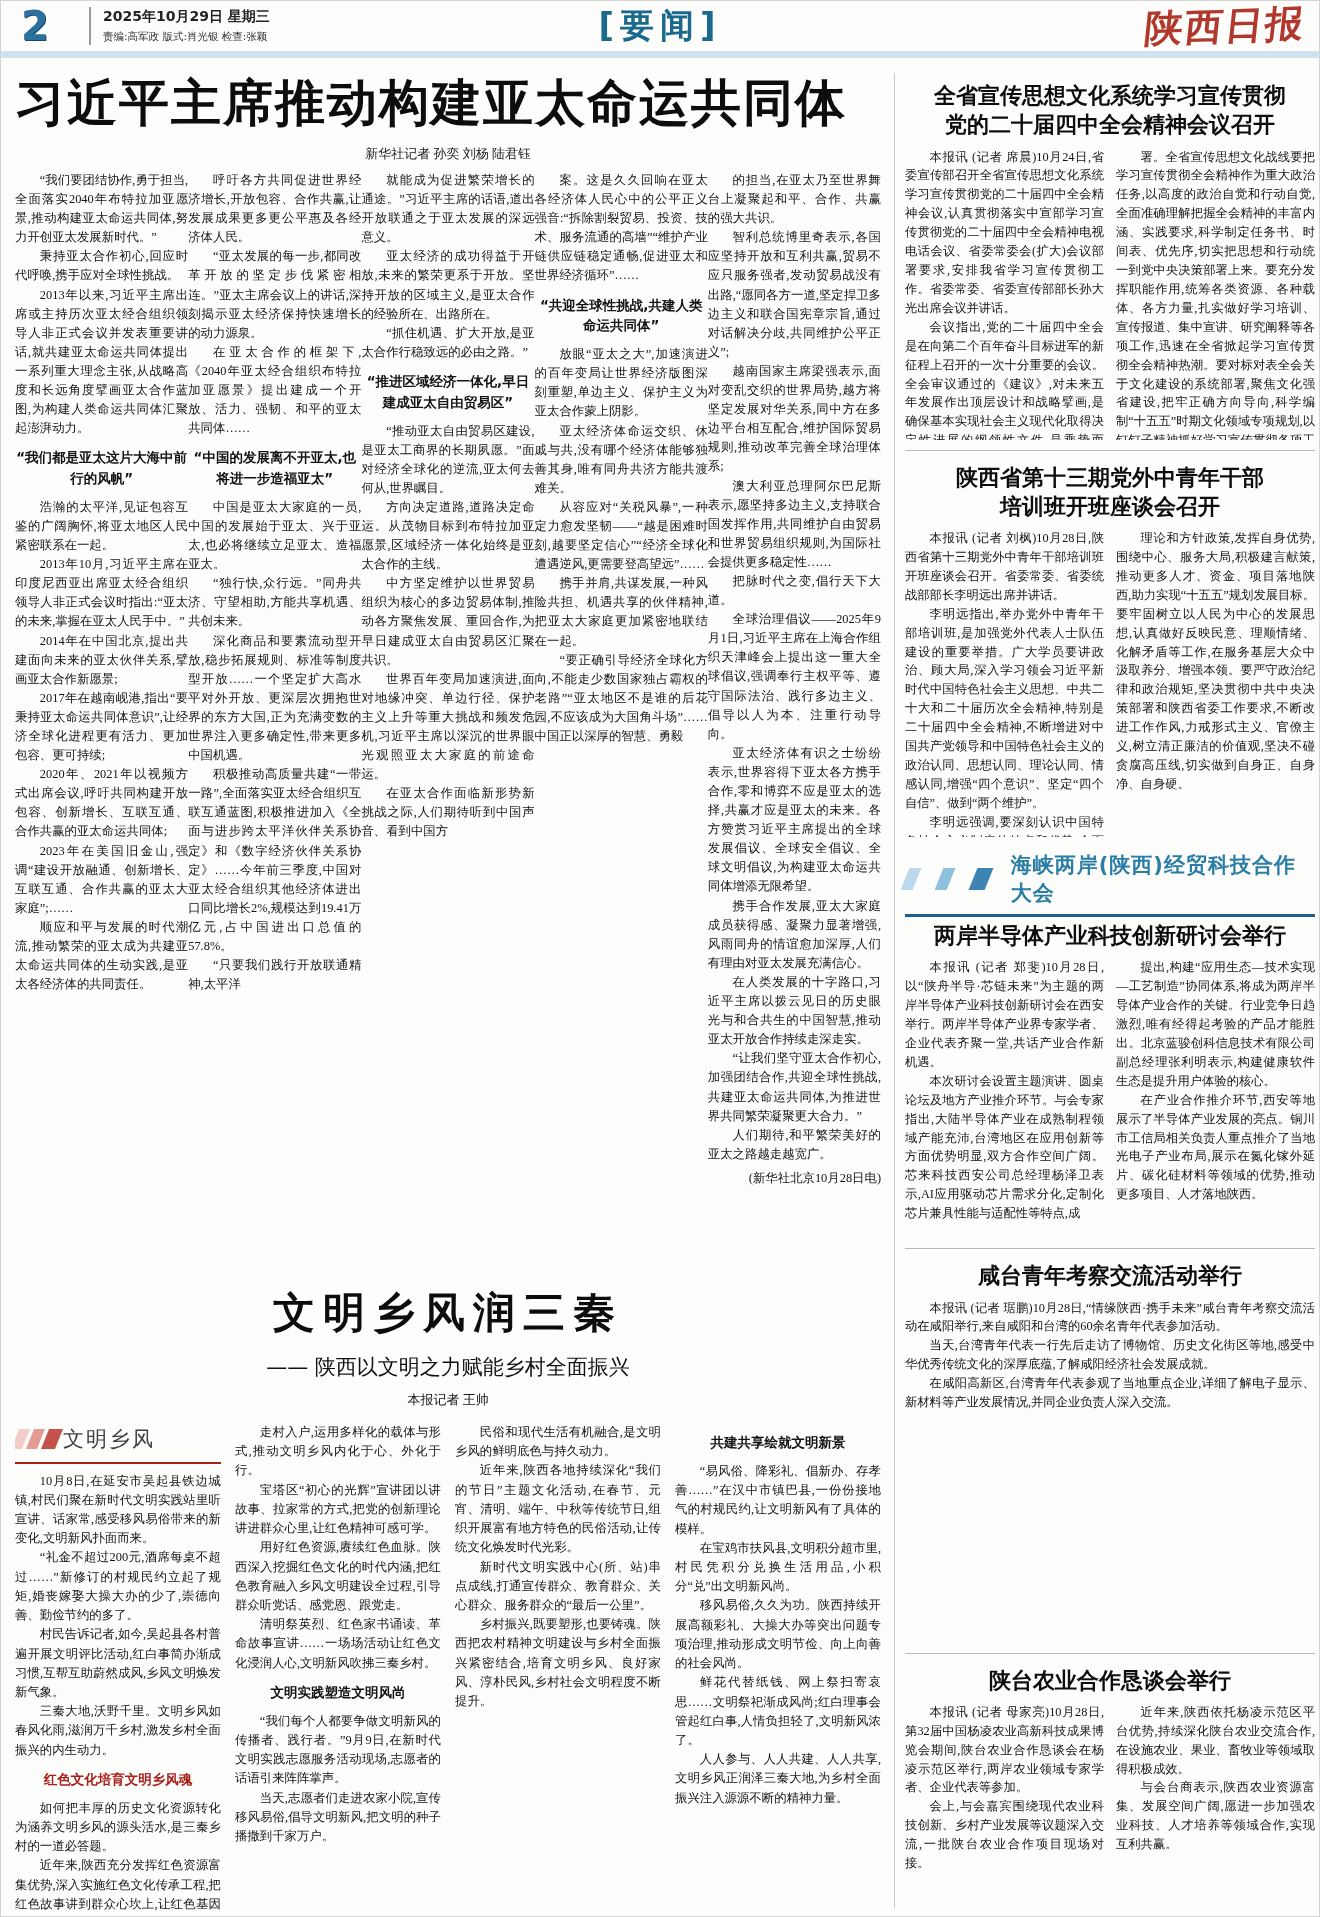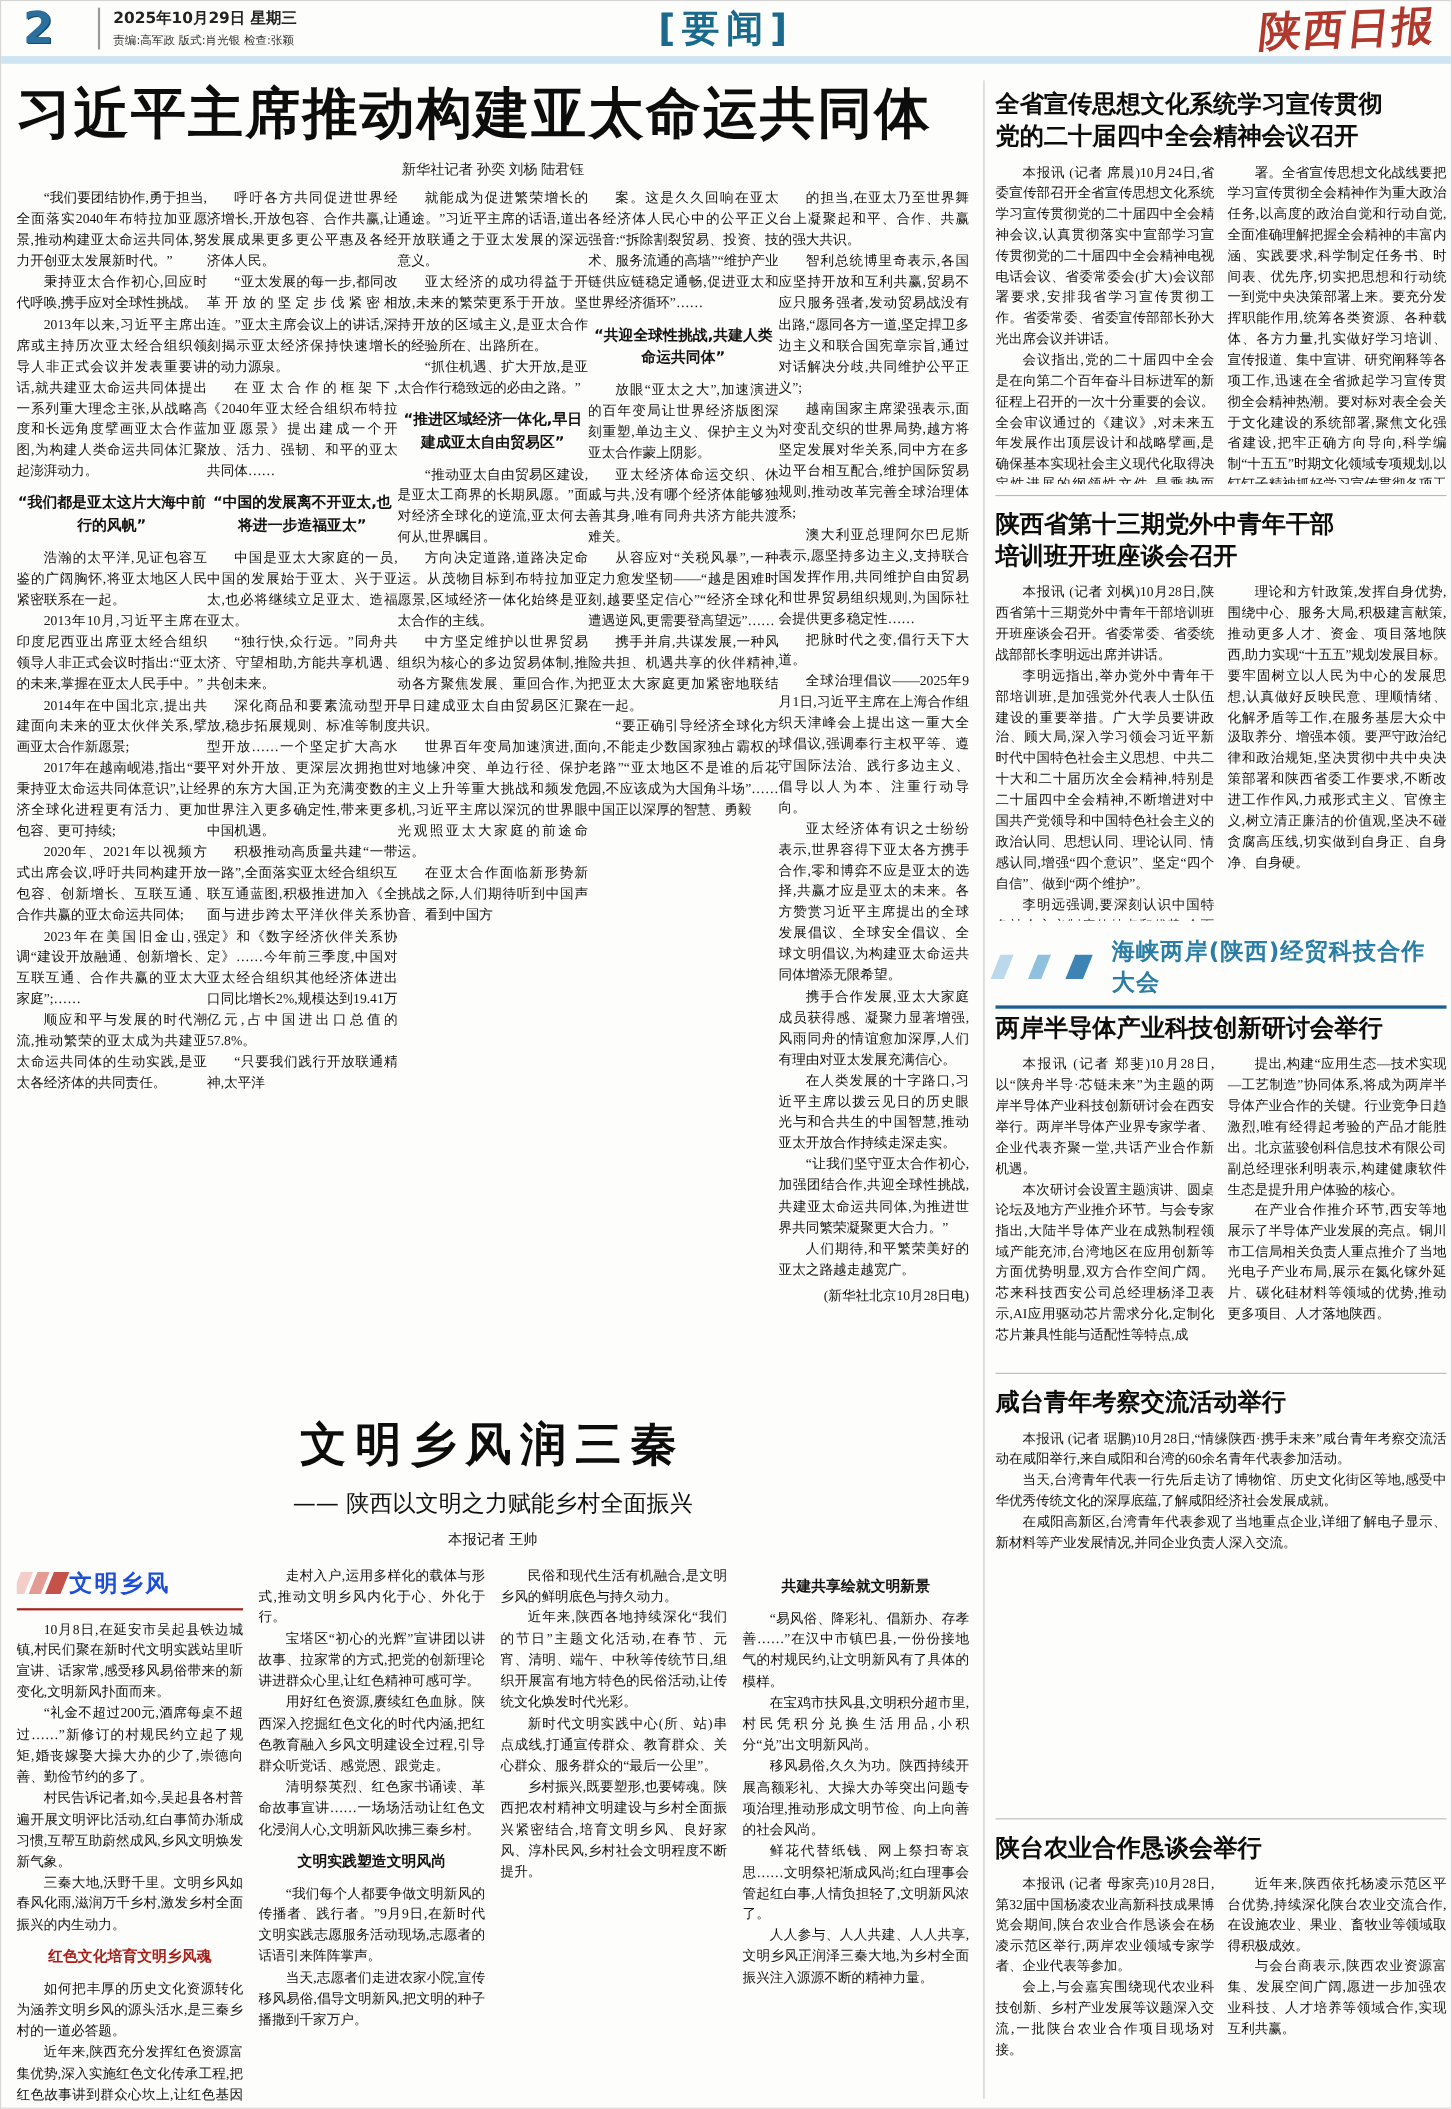--- a/index.html
+++ b/index.html
@@ -32,21 +32,21 @@
   .col{flex:1;overflow:hidden;font-size:12.4px;line-height:1.54;text-align:justify;}
   .t-p{margin:0;text-indent:2em;}
   .t-sub{margin:9px 0;text-indent:0;text-align:center;font-weight:bold;font-size:13.5px;
          font-family:"DejaVu Sans","Liberation Sans",sans-serif;}
   .t-subred{margin:9px 0;text-indent:0;text-align:center;font-weight:bold;font-size:13.5px;
          color:#a8201a;font-family:"DejaVu Sans","Liberation Sans",sans-serif;}
   .t-end{margin:5px 0 0;text-indent:0;text-align:right;}
   
   .vrule{position:absolute;left:893px;top:72px;bottom:8px;width:1px;background:#c8c8c8;}
   .rail{position:absolute;left:904px;top:76px;width:410px;}
-  .r-art h2{margin:4px 0 8px;text-align:left;font-family:"DejaVu Sans","Liberation Sans",sans-serif;
+  .r-art h2{margin:4px 0 8px;text-align:center;font-family:"DejaVu Sans","Liberation Sans",sans-serif;
             font-weight:900;font-size:22px;line-height:1.33;color:#0d0d0d;}
   .r-art h2 span{display:block;}
   .cols2{display:flex;gap:12px;overflow:hidden;font-size:12.3px;line-height:1.52;text-align:justify;}
   .cols2 .col{font-size:12.3px;}
   .sep{border-top:1px solid #b8b8b8;margin-top:10px;padding-top:8px;}
   .b300{height:292px;} .b312{height:308px;} .b288{height:280px;} .b352{height:344px;} .b220{height:212px;}
   
   .banner{display:flex;align-items:center;justify-content:center;gap:22px;margin:14px 0 4px;
           border-bottom:3px solid #1e5f8e;padding-bottom:7px;}
   .stripe{display:inline-block;height:22px;transform:skewX(-22deg);}
@@ -59,21 +59,21 @@
         font-weight:900;font-size:42px;letter-spacing:8px;color:#0d0d0d;}
   .f-sub{text-align:center;font-size:21px;margin:12px 0 10px;color:#111;
         font-family:"DejaVu Sans","Liberation Sans",sans-serif;}
   .f-byline{text-align:center;font-size:13px;margin-bottom:14px;}
   .f-cols{display:flex;gap:14px;height:500px;overflow:hidden;}
   .f-col{flex:1;overflow:hidden;font-size:12.4px;line-height:1.55;text-align:justify;}
   .tag{display:flex;align-items:center;gap:4px;border-bottom:2px solid #a8201a;
        padding-bottom:6px;margin-bottom:8px;}
   .rs{display:inline-block;height:20px;transform:skewX(-22deg);}
   .rs1{width:11px;background:#f2cdc9;} .rs2{width:11px;background:#e39b93;} .rs3{width:14px;background:#c4524a;}
-  .tag-label{color:#1d4ed8;font-weight:bold;font-size:21px;letter-spacing:2px;
+  .tag-label{color:#404040;font-weight:normal;font-size:21px;letter-spacing:2px;
        font-family:"DejaVu Sans","Liberation Sans",sans-serif;}
 </style>
 </head>
 <body>
 
 <div class="page">
 
   <div class="hdr">
     <div class="pagenum">2</div>
     <div class="hdr-div"></div>

